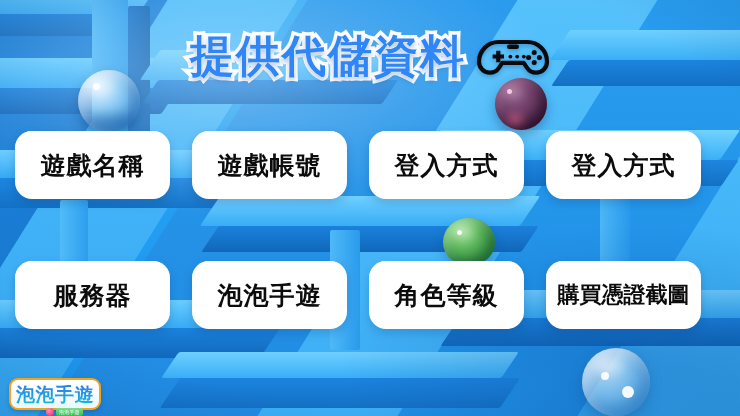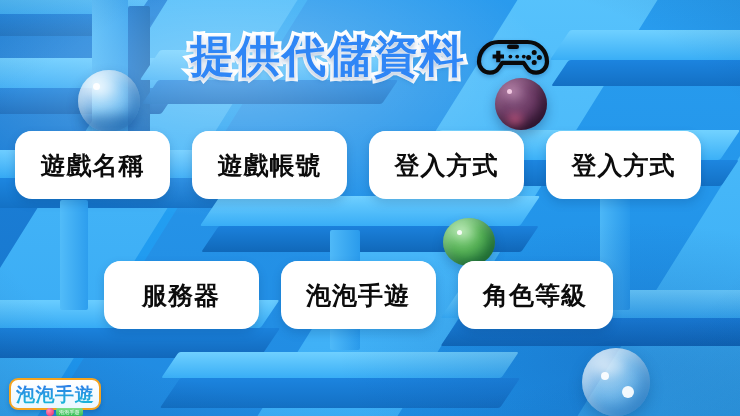--- a/index.html
+++ b/index.html
@@ -334,20 +334,23 @@
   <div class="grid row2">
     <div class="card">
       <span class="card-label">服務器</span>
     </div>
     <div class="card">
       <span class="card-label">泡泡手遊</span>
     </div>
     <div class="card">
       <span class="card-label">角色等級</span>
     </div>
+    <div class="card">
+      <span class="card-label tight">購買憑證截圖</span>
+    </div>
   </div>
 
   <div class="logo">
     <span class="logo-text">泡泡手遊</span>
   </div>
   <div class="logo-badge">
     <span class="dot"></span>
     <span class="chip">泡泡手遊</span>
   </div>
 

